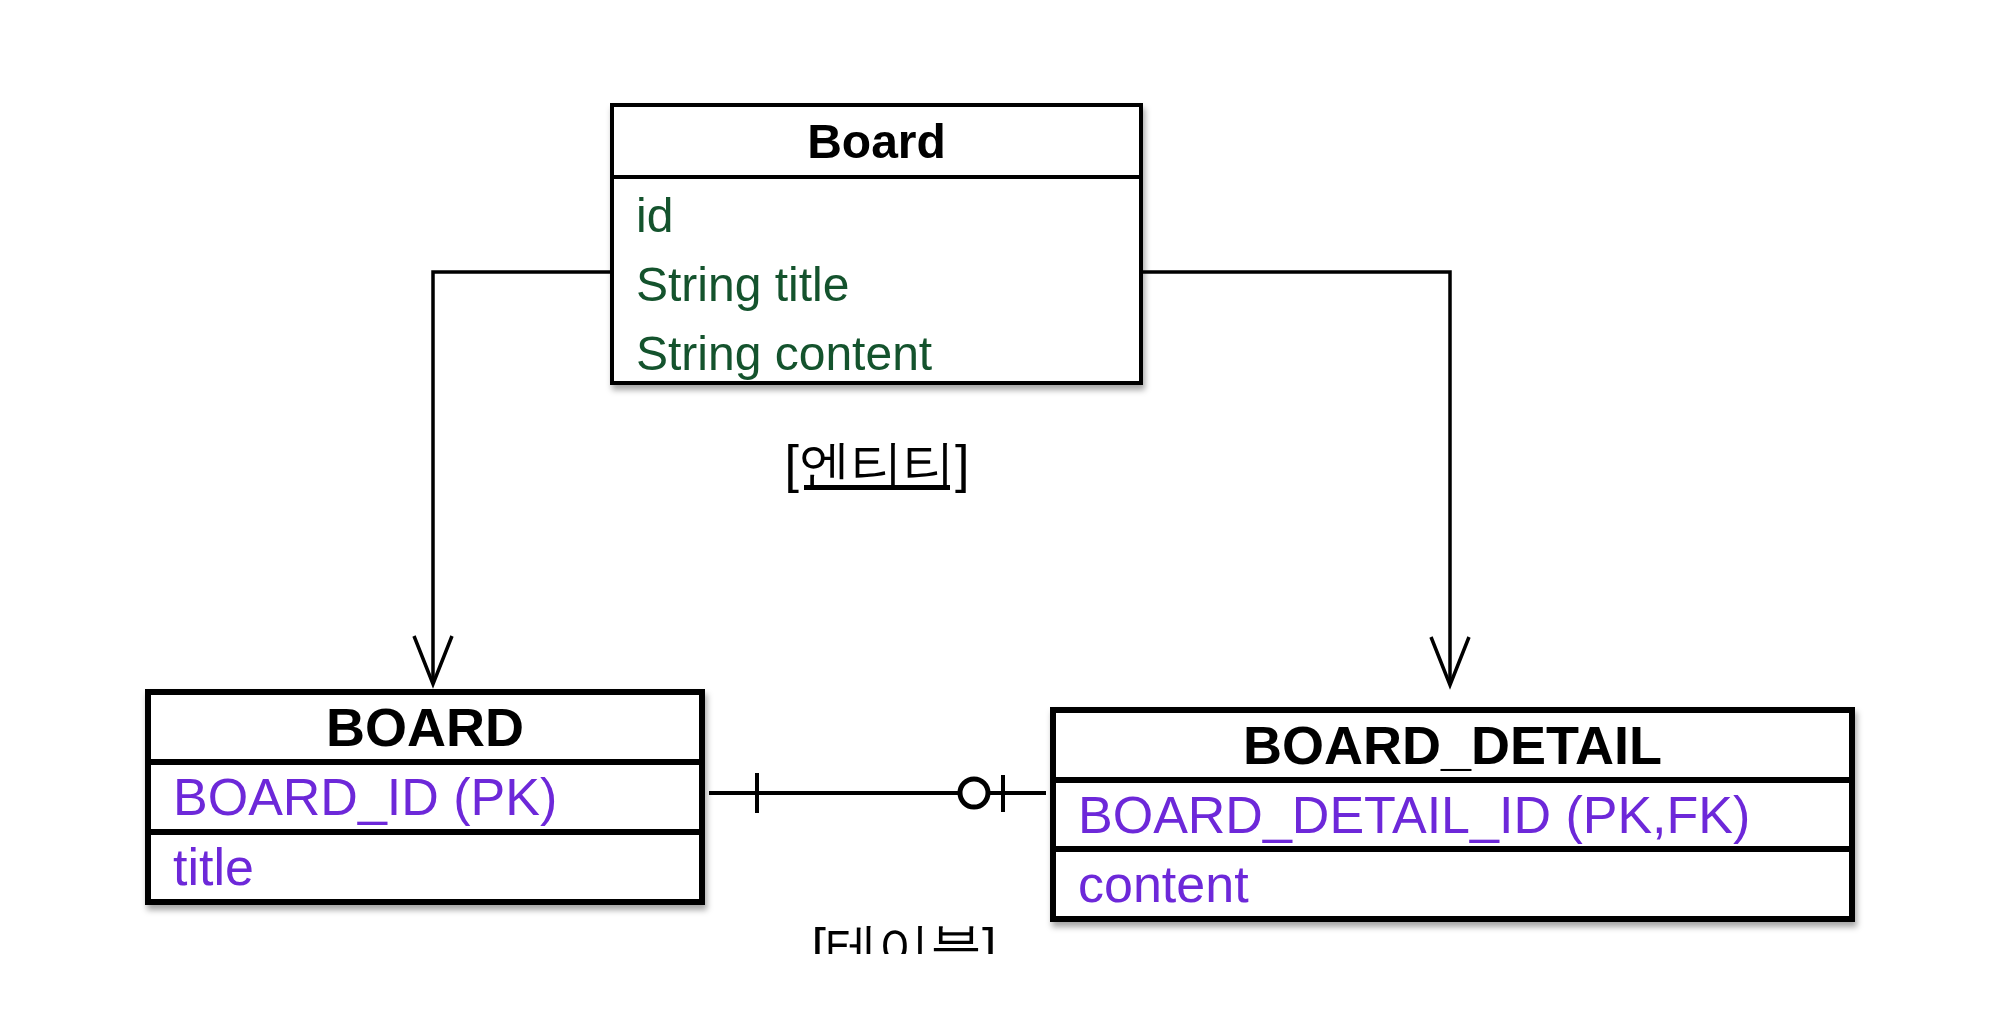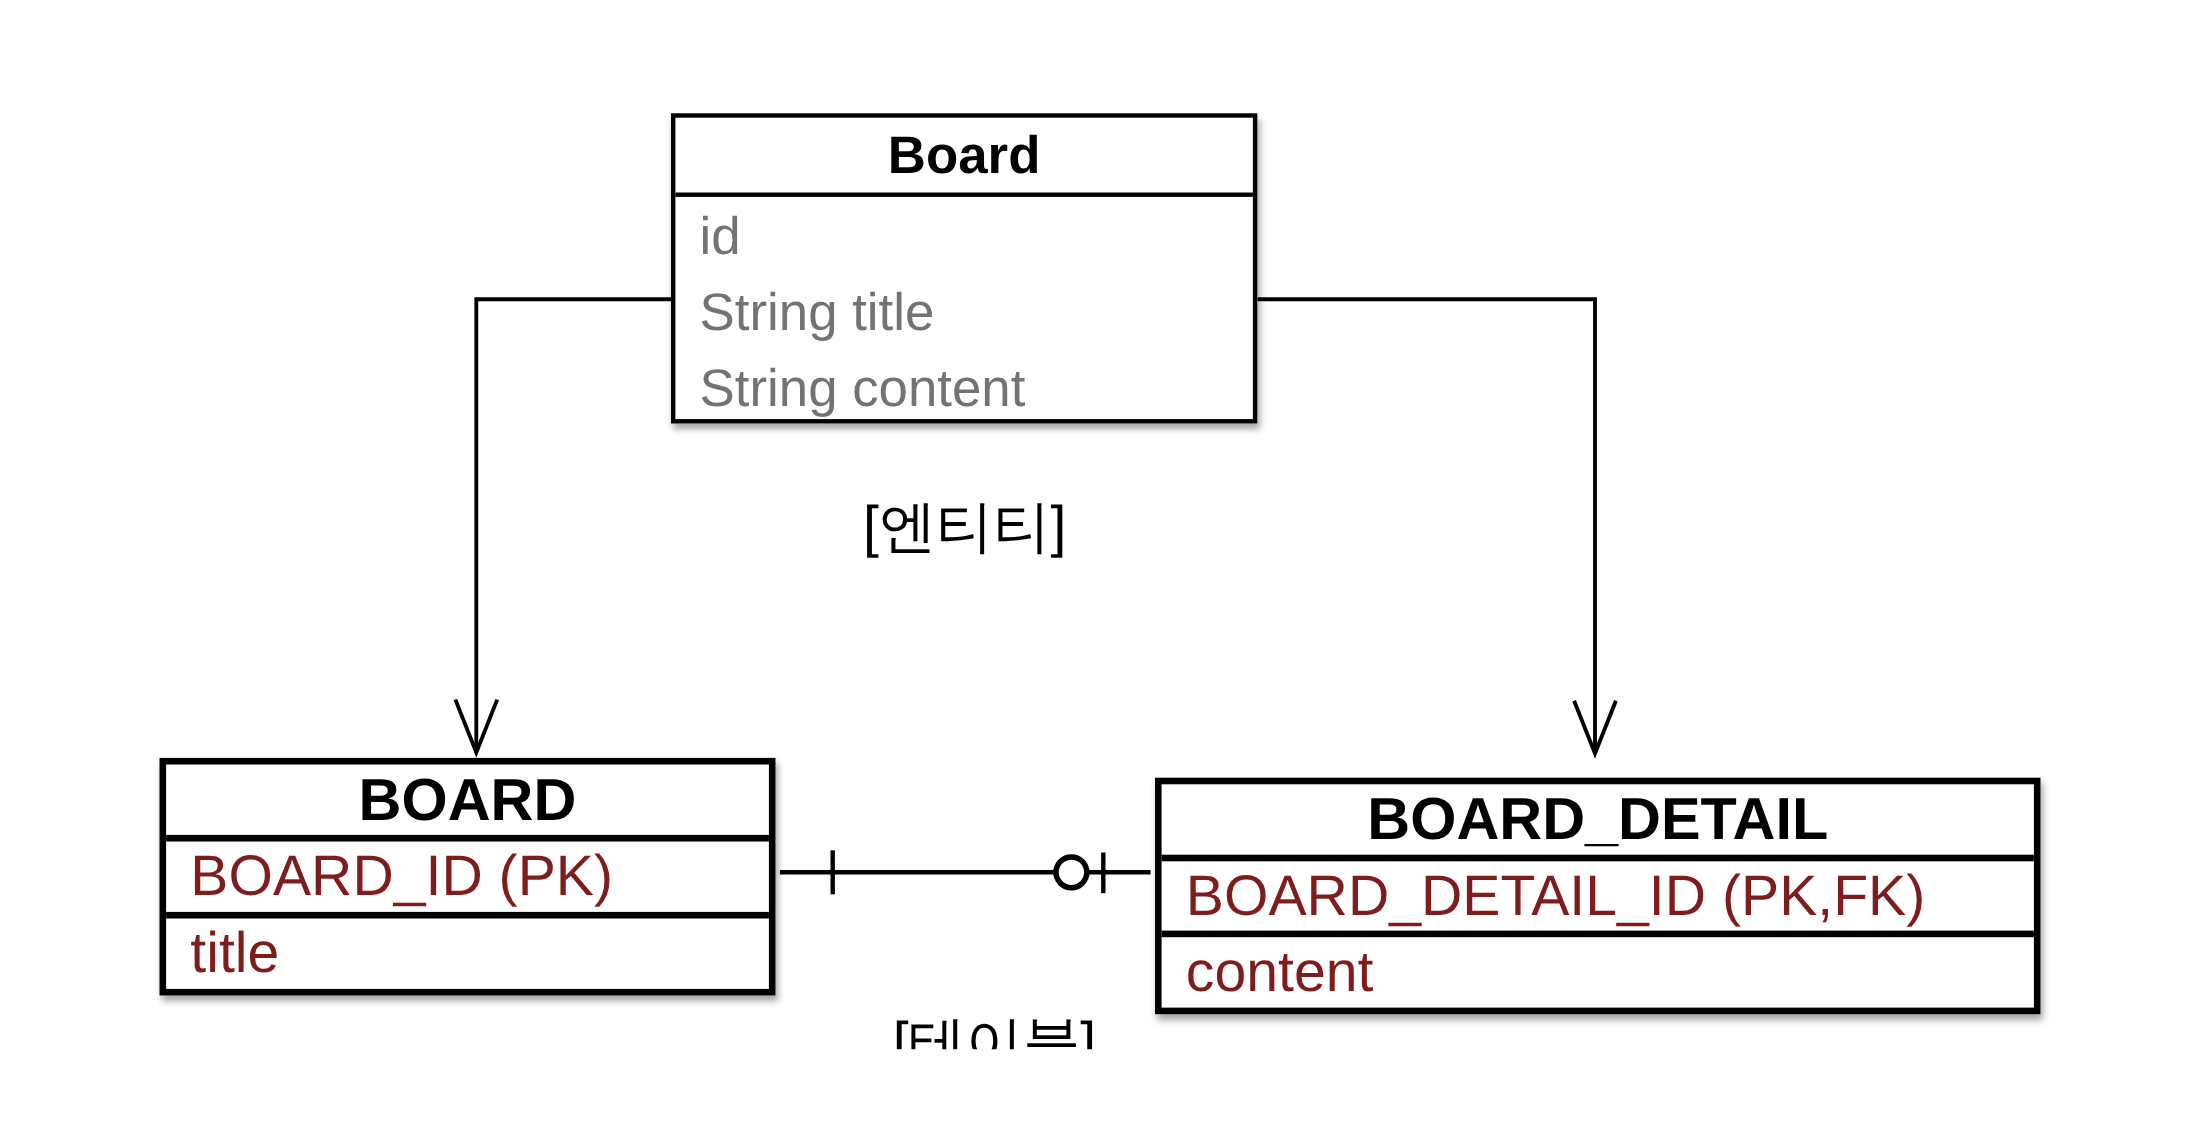--- a/index.html
+++ b/index.html
@@ -44,21 +44,21 @@
     color: #000000;
   }
   .entity-body {
     padding: 2px 0 0 22px;
   }
   .entity-field {
     height: 69px;
     display: flex;
     align-items: center;
     font-size: 48px;
-    color: #737373;
+    color: #14532d;
     white-space: nowrap;
   }
   
   .table-box {
     position: absolute;
     background: #ffffff;
     border: 6px solid #000000;
     box-sizing: border-box;
     box-shadow: 2px 5px 6px rgba(0,0,0,0.35);
     display: flex;
@@ -86,35 +86,36 @@
     color: #000000;
     white-space: nowrap;
   }
   .table-row {
     flex: 1;
     border-top: 6px solid #000000;
     display: flex;
     align-items: center;
     padding-left: 22px;
     font-size: 52px;
-    color: #7f1d1d;
+    color: #6d28d9;
     white-space: nowrap;
   }
   
   .caption {
     position: absolute;
     width: 700px;
     text-align: center;
     font-size: 52px;
     color: #000000;
     white-space: nowrap;
   }
   .caption-entity {
     left: 527px;
-    top: 444px;
+    top: 430px;
+    text-decoration: underline;
   }
   .caption-table {
     left: 554px;
     top: 913px;
   }
 </style>
 </head>
 <body>
 
 <div class="canvas">

